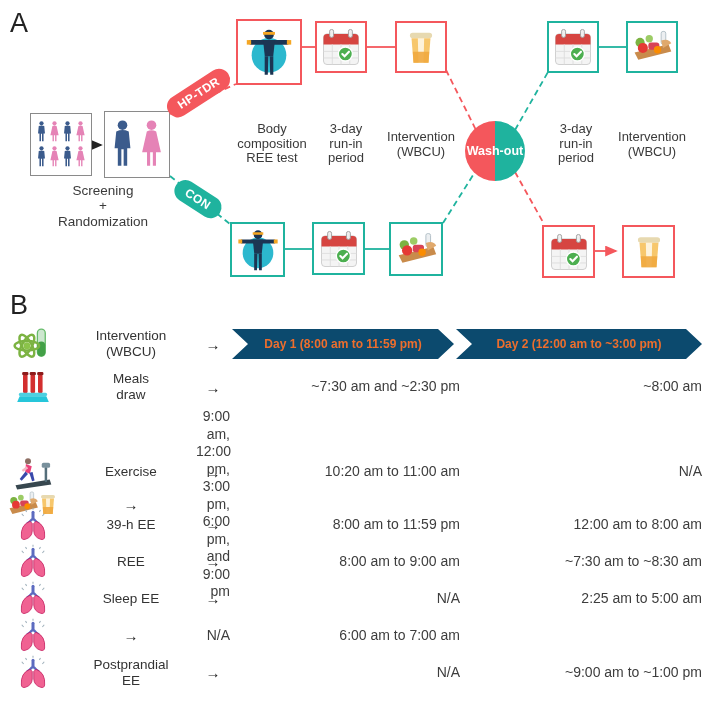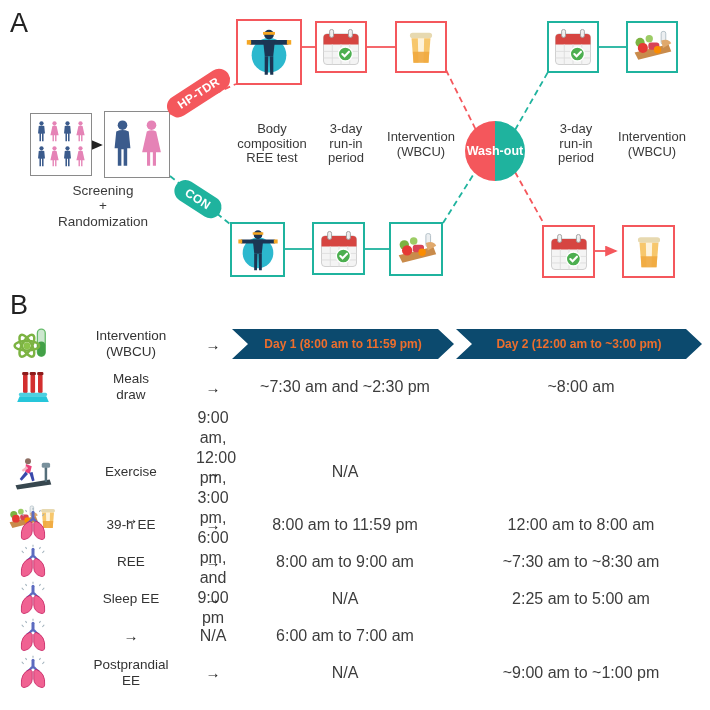--- a/index.html
+++ b/index.html
@@ -20,21 +20,21 @@
            background:linear-gradient(90deg,#F4575C 50%,#1FB39E 50%);
            display:flex;align-items:center;justify-content:center;
            color:#fff;font-weight:bold;font-size:12.5px;}
   .ppl-grid{display:grid;grid-template-columns:repeat(4,1fr);grid-gap:1px 2px;padding:2px;}
   
   #panelB{position:absolute;left:0;top:322px;width:710px;}
   .brow{display:grid;grid-template-columns:66px 130px 34px 230px 242px;align-items:center;}
   .brow .icon-cell{display:flex;align-items:center;justify-content:center;}
   .brow .lbl{text-align:center;font-size:13.5px;line-height:1.15;color:#333;}
   .brow .arr{text-align:center;font-size:15px;color:#222;}
-  .brow .val{text-align:center;font-size:16px;line-height:1.25;color:#3d3d3d;}
+  .brow .val{text-align:right;font-size:14px;line-height:1.25;color:#3d3d3d;}
   .banner-wrap{grid-column:4/6;display:flex;justify-content:space-between;align-items:center;padding-left:2px;}
   .banner{height:30px;background:#0c4a6e;color:#ED6E2D;font-weight:600;font-size:12px;
           display:flex;align-items:center;justify-content:center;
           clip-path:polygon(0 0,calc(100% - 16px) 0,100% 50%,calc(100% - 16px) 100%,0 100%,16px 50%);}
   .banner.d1{width:222px;}
   .banner.d2{width:246px;}
   .spacer{height:14px;}
   svg.connectors{position:absolute;left:0;top:0;pointer-events:none;}
 </style>
 </head>
@@ -313,20 +313,21 @@
   </div>
 
   <div class="brow" style="height:40px">
     <div class="icon-cell">
           <svg width="40" height="40">
             <use href="#sym-run"></use>
           </svg>
         </div>
     <div class="lbl" data-bind="panelB.rows.3.label">Exercise</div>
     <div class="arr" data-bind="panelB.arrow">→</div>
+    <div class="val" data-bind="panelB.rows.3.day1">10:20 am to 11:00 am</div>
     <div class="val" data-bind="panelB.rows.3.day2">N/A</div>
   </div>
 
   <div class="spacer"></div>
 
   <div class="brow" style="height:37px">
     <div class="icon-cell">
           <svg width="36" height="36">
             <use href="#sym-lungs"></use>
           </svg>

